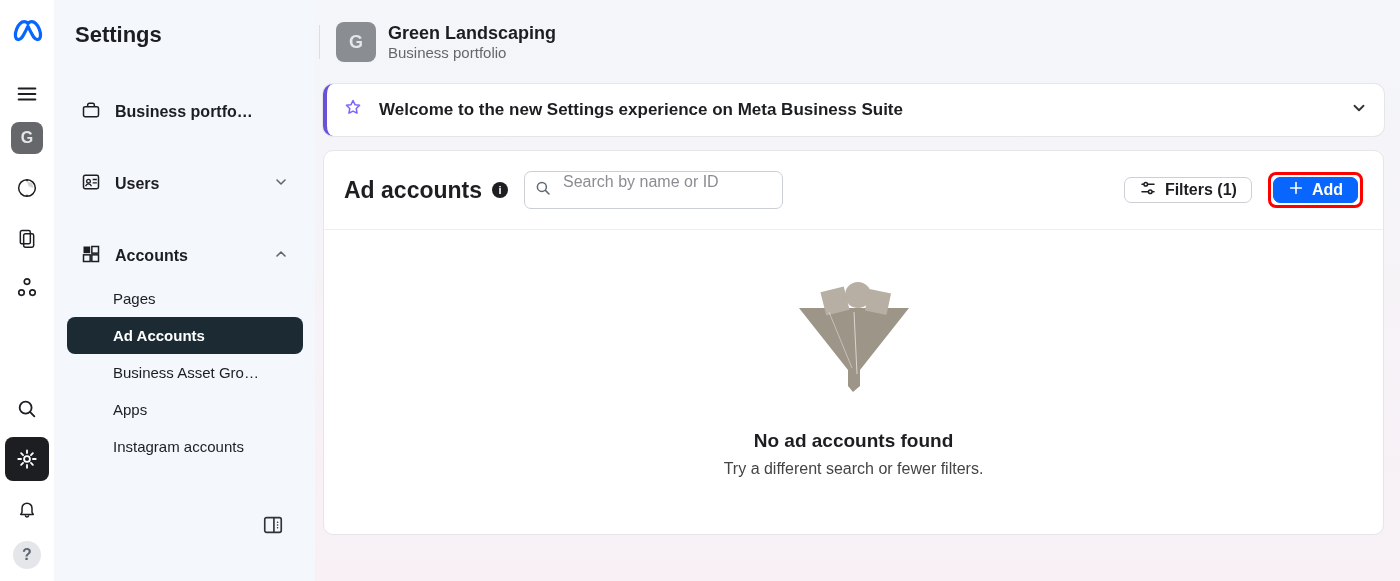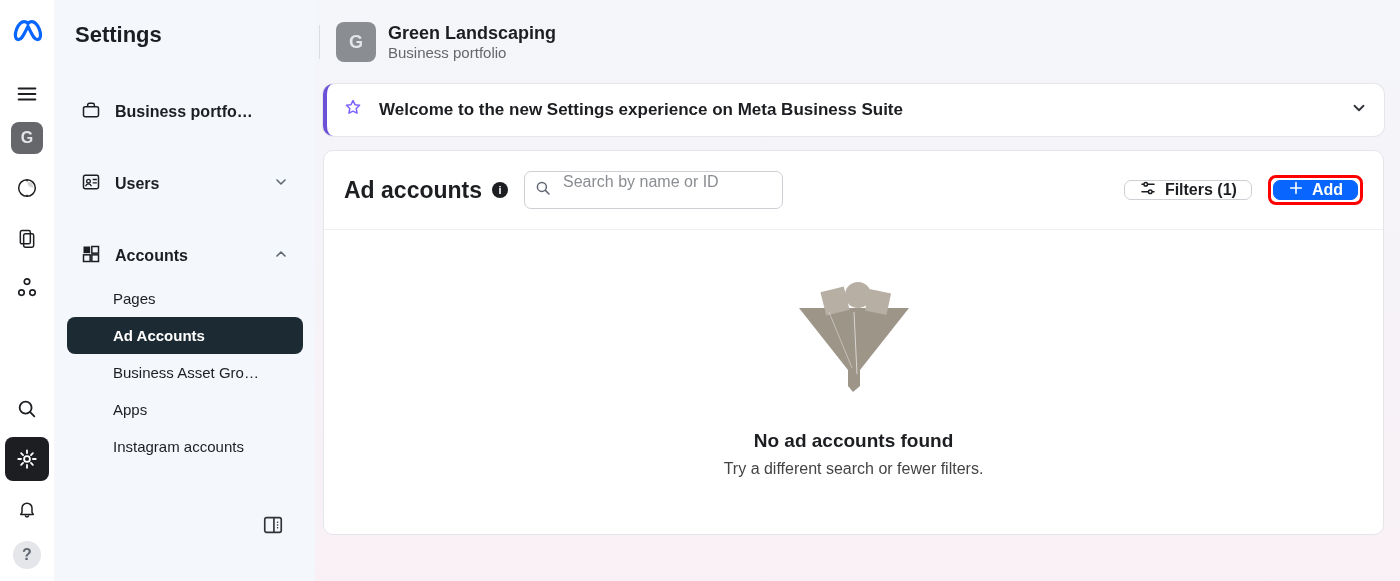--- a/index.html
+++ b/index.html
@@ -114,21 +114,21 @@
     .search-wrap { flex:1; display:flex; }
     .search-input {
       flex:1; height: 38px; border:1px solid #ccd0d5; border-radius:7px;
       padding: 0 12px 16px 38px; font-size:16px; color:#1c1e21;
       outline:none;
     }
     .search-input::placeholder { color:#8a8d91; }
     .search-box { position:relative; flex:1; }
     .search-box .mag { position:absolute; left:10px; top:50%; transform:translateY(-50%); color:#606770; }
     .btn {
-      height:20px; border:1px solid #ccd0d5; background:#fff; border-radius:7px;
+      height:26px; border:1px solid #ccd0d5; background:#fff; border-radius:7px;
       padding: 0 14px; font-size:16px; font-weight:700; display:inline-flex;
       align-items:center; gap:8px; cursor:pointer; color:#1c1e21;
     }
     .btn.primary {
       background:#0866ff; border-color:#0866ff; color:#fff;
     }
     .add-highlight {
       border:3px solid #ff0000; border-radius:8px; padding:2px;
     }
 

